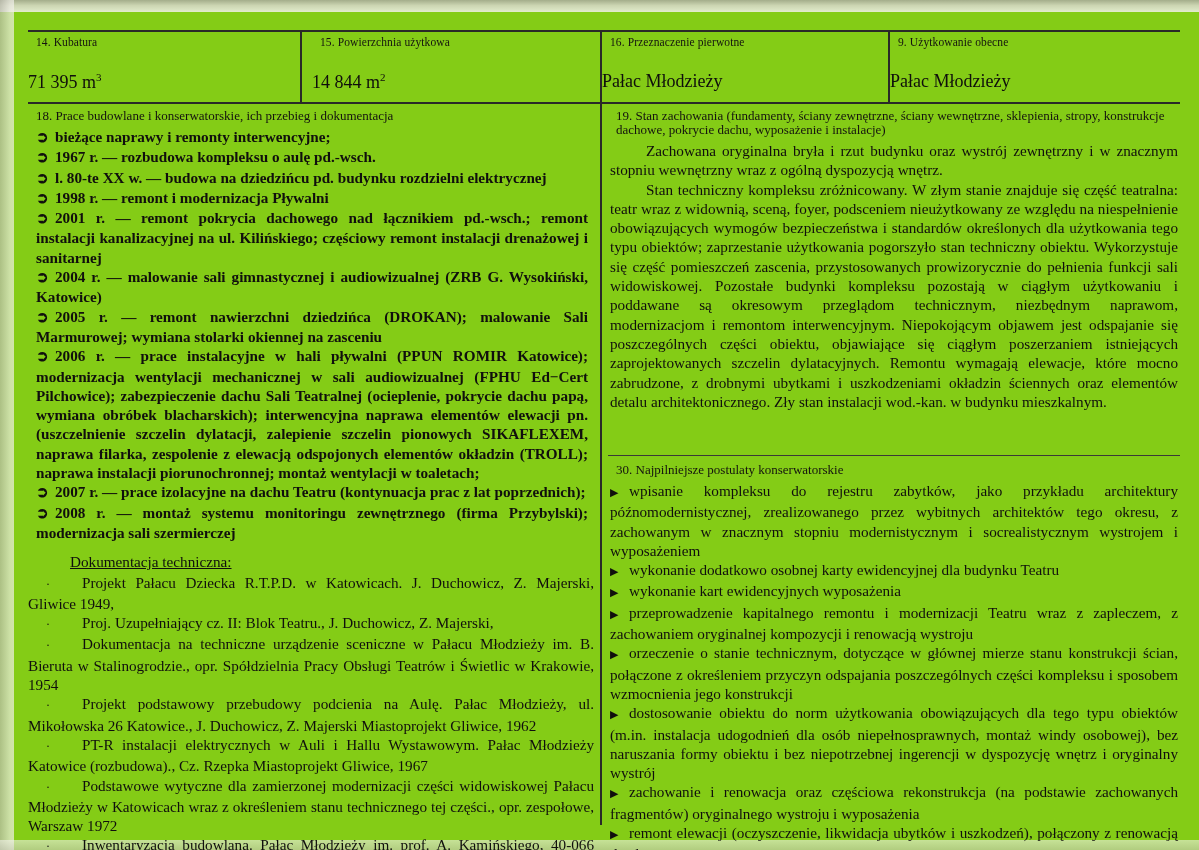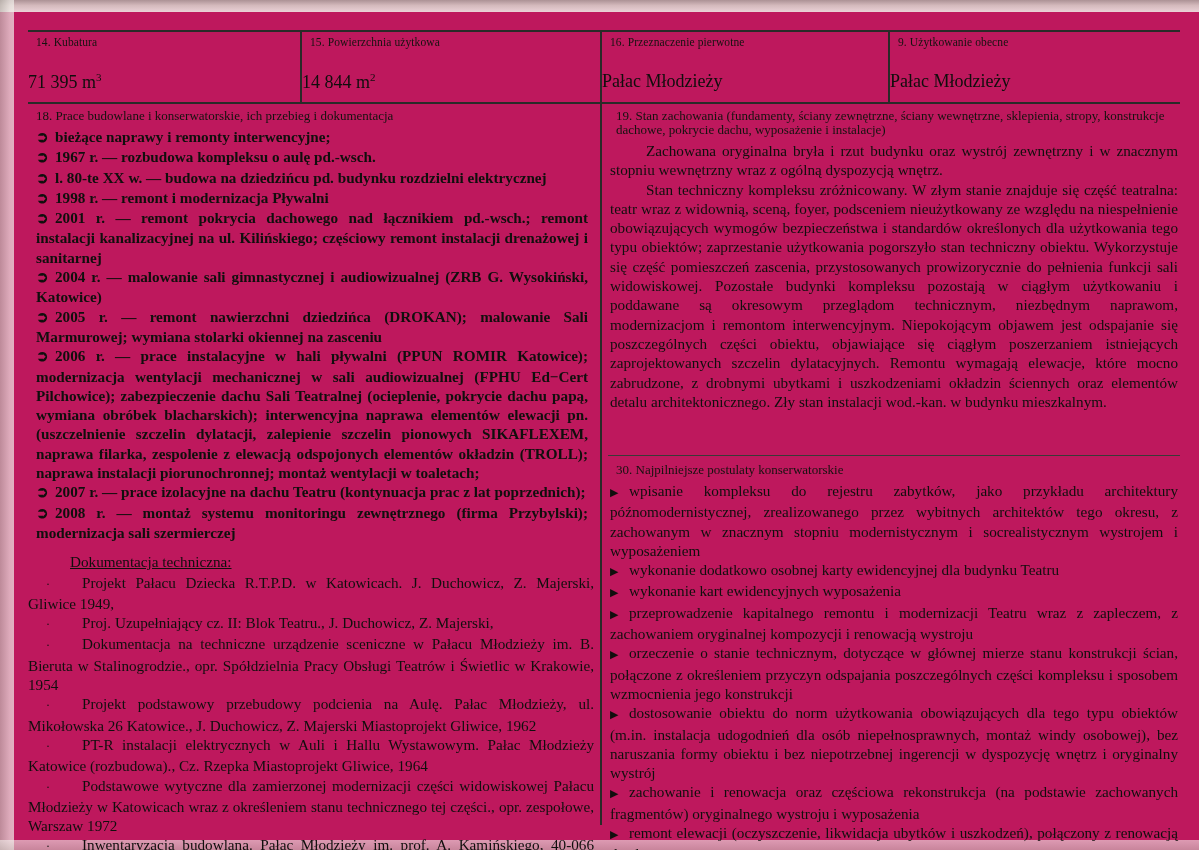--- a/index.html
+++ b/index.html
@@ -8,21 +8,21 @@
     padding: 0;
     background: #6e6e6e;
   }
   body {
     font-family: "Liberation Serif", "DejaVu Serif", serif;
   }
   .page {
     position: relative;
     width: 1199px;
     height: 850px;
-    background: #be185d;
+    background: #84cc16;
     overflow: hidden;
   }
   
   .scan-edge-top {
     position: absolute;
     left: 0; top: 0; width: 1199px; height: 12px;
     background: linear-gradient(to bottom, #a9a79f 0%, #d8d6cd 45%, #f2f1ec 100%);
     opacity: .85;
   }
   .scan-edge-left {
@@ -175,21 +175,21 @@
     <div class="rule v" style="left:572px; top:0;   height:72px;"></div>
     <div class="rule v" style="left:860px; top:0;   height:72px;"></div>
     <div class="rule v" style="left:572px; top:74px; height:721px;"></div>
     <div class="rule h thin" style="left:580px; top:425px; width:572px;"></div>
 
     <div class="topcell" style="left:0; width:272px;">
       <div class="cell-label">14. Kubatura</div>
       <div class="cell-value"><span>71 395 m</span><sup>3</sup></div>
     </div>
 
-    <div class="topcell" style="left:274px; width:270px;">
+    <div class="topcell" style="left:284px; width:270px;">
       <div class="cell-label">15. Powierzchnia użytkowa</div>
       <div class="cell-value"><span>14 844 m</span><sup>2</sup></div>
     </div>
 
     <div class="topcell" style="left:574px; width:286px;">
       <div class="cell-label">16. Przeznaczenie pierwotne</div>
       <div class="cell-value">Pałac Młodzieży</div>
     </div>
 
     <div class="topcell" style="left:862px; width:290px;">
@@ -211,21 +211,21 @@
           <div class="li hang"><span class="mk mk-arrowc">➲ </span><span class="tx">2007 r. — prace izolacyjne na dachu Teatru (kontynuacja prac z lat poprzednich);</span></div>
           <div class="li hang"><span class="mk mk-arrowc">➲ </span><span class="tx">2008 r. — montaż systemu monitoringu zewnętrznego (firma Przybylski); modernizacja sali szermierczej</span></div>
         </div>
       <div id="s18doc">
         <div class="doc-title">Dokumentacja techniczna:</div>
         <div id="s18docitems">
             <div class="li hang doc-item"><span class="mk mk-dot" style="margin-left: 18px; margin-right: 14px;">· </span><span class="tx">Projekt Pałacu Dziecka R.T.P.D. w Katowicach. J. Duchowicz, Z. Majerski, Gliwice 1949,</span></div>
             <div class="li hang doc-item"><span class="mk mk-dot" style="margin-left: 18px; margin-right: 14px;">· </span><span class="tx">Proj. Uzupełniający cz. II: Blok Teatru., J. Duchowicz, Z. Majerski,</span></div>
             <div class="li hang doc-item"><span class="mk mk-dot" style="margin-left: 18px; margin-right: 14px;">· </span><span class="tx">Dokumentacja na techniczne urządzenie sceniczne w Pałacu Młodzieży im. B. Bieruta w Stalinogrodzie., opr. Spółdzielnia Pracy Obsługi Teatrów i Świetlic w Krakowie, 1954</span></div>
             <div class="li hang doc-item"><span class="mk mk-dot" style="margin-left: 18px; margin-right: 14px;">· </span><span class="tx">Projekt podstawowy przebudowy podcienia na Aulę. Pałac Młodzieży, ul. Mikołowska 26 Katowice., J. Duchowicz, Z. Majerski Miastoprojekt Gliwice, 1962</span></div>
-            <div class="li hang doc-item"><span class="mk mk-dot" style="margin-left: 18px; margin-right: 14px;">· </span><span class="tx">PT-R instalacji elektrycznych w Auli i Hallu Wystawowym. Pałac Młodzieży Katowice (rozbudowa)., Cz. Rzepka Miastoprojekt Gliwice, 1964</span></div>
+            <div class="li hang doc-item"><span class="mk mk-dot" style="margin-left: 18px; margin-right: 14px;">· </span><span class="tx">PT-R instalacji elektrycznych w Auli i Hallu Wystawowym. Pałac Młodzieży Katowice (rozbudowa)., Cz. Rzepka Miastoprojekt Gliwice, 1967</span></div>
             <div class="li hang doc-item"><span class="mk mk-dot" style="margin-left: 18px; margin-right: 14px;">· </span><span class="tx">Podstawowe wytyczne dla zamierzonej modernizacji części widowiskowej Pałacu Młodzieży w Katowicach wraz z określeniem stanu technicznego tej części., opr. zespołowe, Warszaw 1972</span></div>
             <div class="li hang doc-item"><span class="mk mk-dot" style="margin-left: 18px; margin-right: 14px;">· </span><span class="tx">Inwentaryzacja budowlana. Pałac Młodzieży im. prof. A. Kamińskiego, 40-066 Katowice ul. Mikołowska 26, M. Kuśnierkiewicz, Strzelce Opolskie 2007</span></div>
           </div>
       </div>
     </div>
 
     <div class="sec" style="left:580px; top:74px; width:572px;">
       <div class="sec-head">19. Stan zachowania (fundamenty, ściany zewnętrzne, ściany wewnętrzne, sklepienia, stropy, konstrukcje dachowe, pokrycie dachu, wyposażenie i instalacje)</div>
       <div class="body-text" style="padding:2px 2px 0 2px;" id="s19paras">
           <p class="para" style="margin: 0px;">Zachowana oryginalna bryła i rzut budynku oraz wystrój zewnętrzny i w znacznym stopniu wewnętrzny wraz z ogólną dyspozycją wnętrz.</p>

